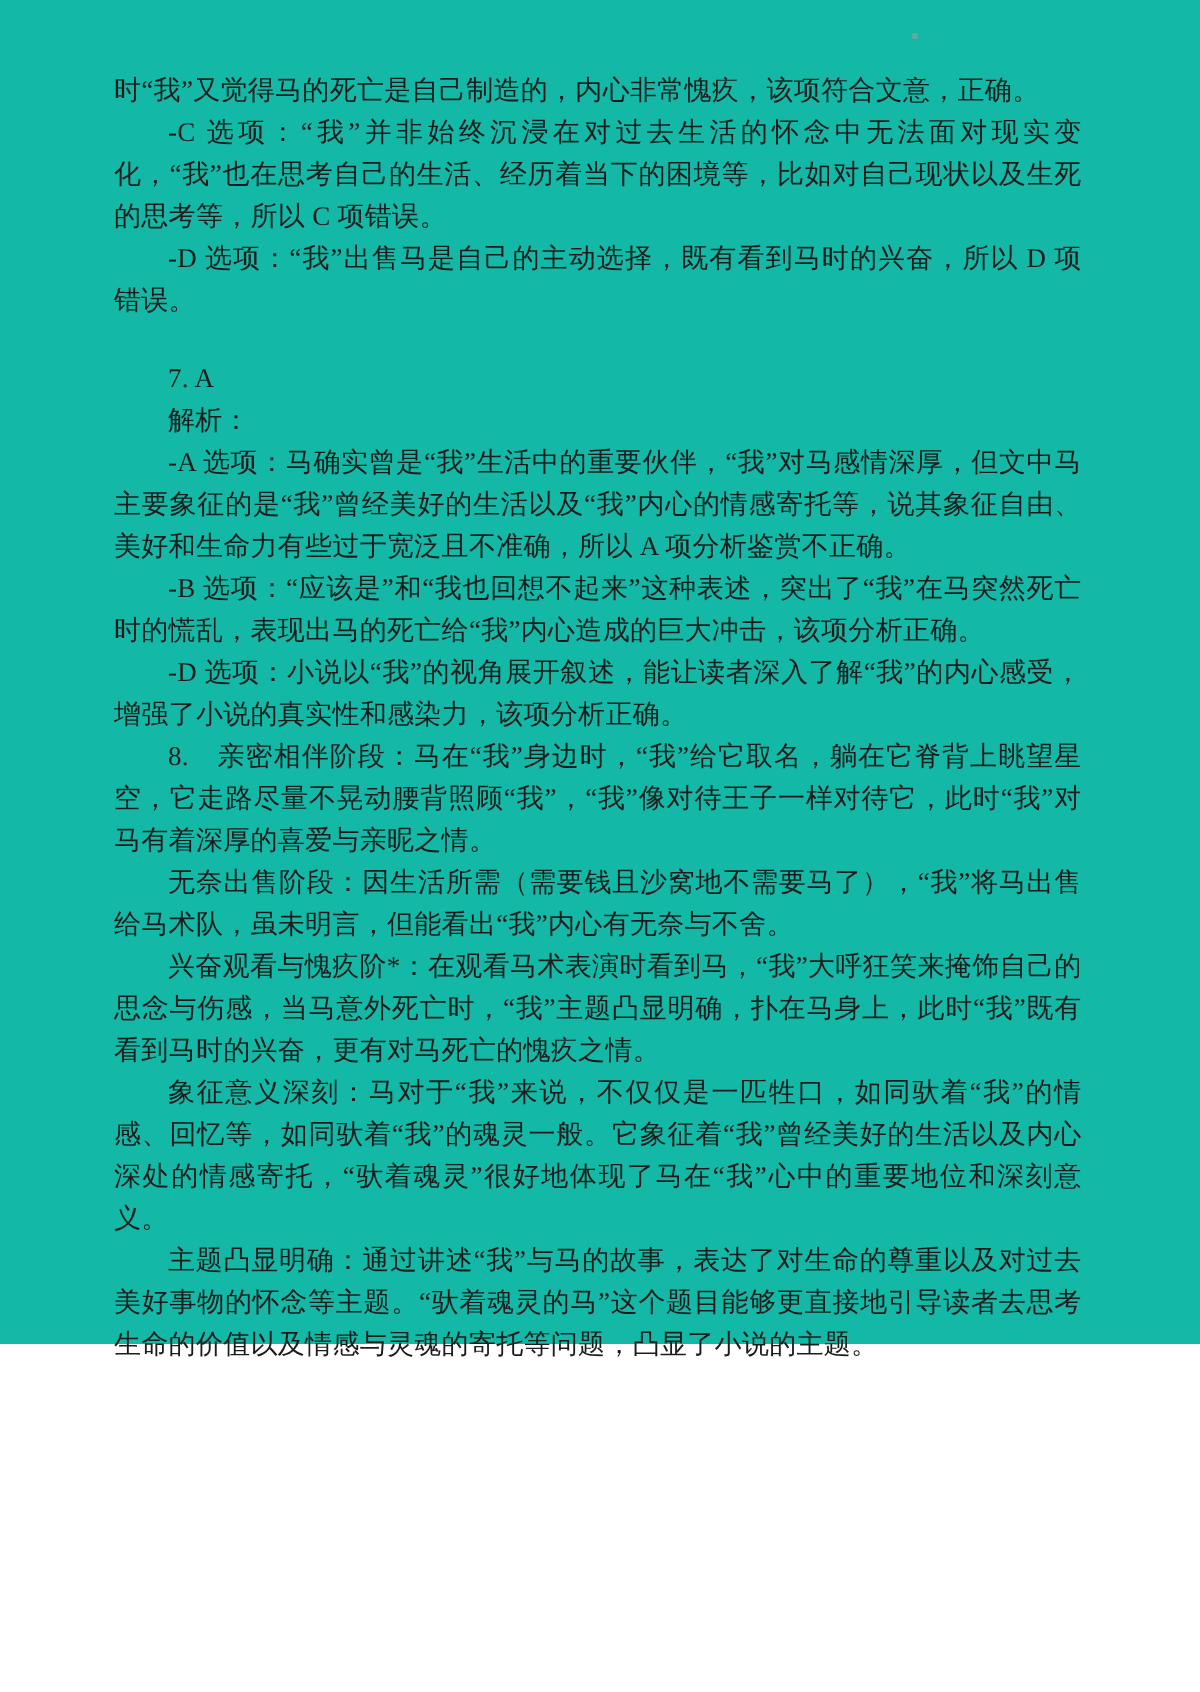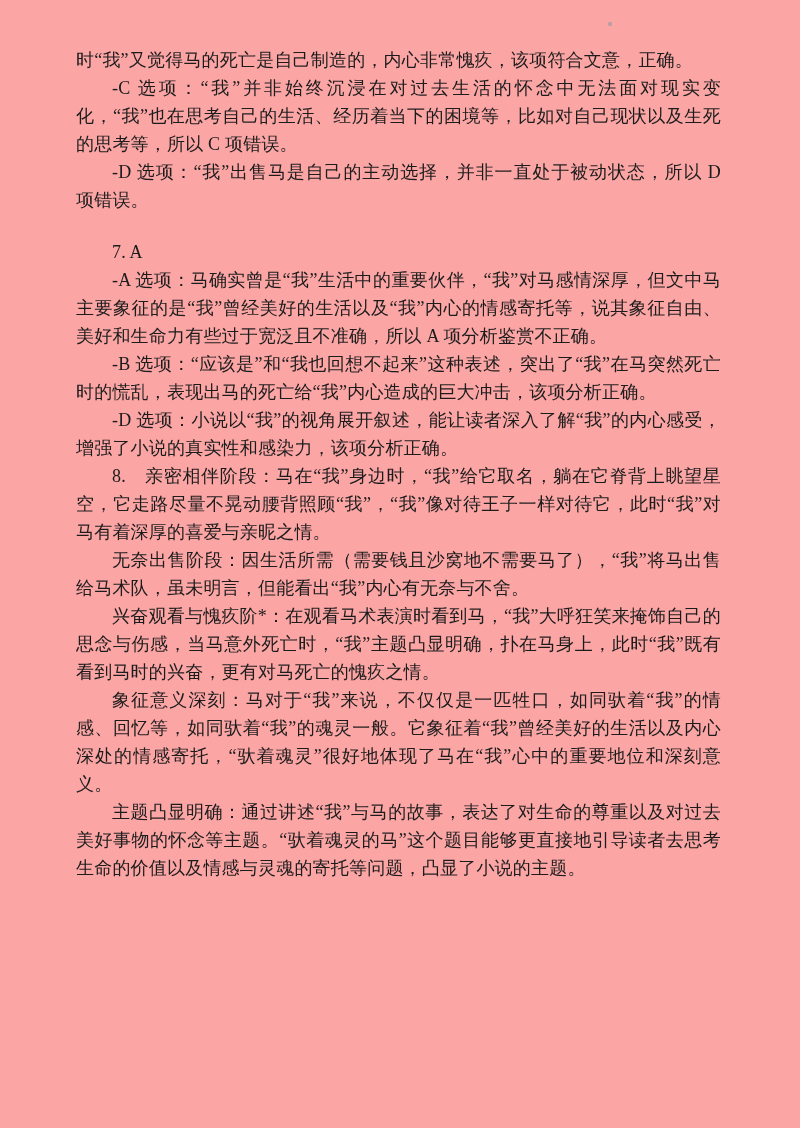--- a/index.html
+++ b/index.html
@@ -12,22 +12,22 @@
     height: 1128px;
     position: relative;
     overflow: hidden;
     font-family: "Liberation Serif", "DejaVu Serif", serif;
     color: #1c1c1c;
   }
   .page {
     position: absolute;
     top: 0; left: 0;
     width: 800px;
-    height: 1128px;
-    background: #fca5a5;
+    height: 896px;
+    background: #14b8a6;
   }
   .text-column {
     position: absolute;
     top: 46px;
     left: 76px;
     width: 645px;
   }
   .para {
     margin: 0;
     font-size: 18px;
@@ -56,22 +56,23 @@
 </style>
 </head>
 <body>
 
 <div class="page">
   <span class="artifact-dot"></span>
 
   <div class="text-column">
     <p class="para no-indent">时“我”又觉得马的死亡是自己制造的，内心非常愧疚，该项符合文意，正确。</p>
     <p class="para">-C 选项：“我”并非始终沉浸在对过去生活的怀念中无法面对现实变化，“我”也在思考自己的生活、经历着当下的困境等，比如对自己现状以及生死的思考等，所以 C 项错误。</p>
-    <p class="para">-D 选项：“我”出售马是自己的主动选择，并非一直处于被动状态，所以 D 项错误。</p>
+    <p class="para">-D 选项：“我”出售马是自己的主动选择，既有看到马时的兴奋，所以 D 项错误。</p>
     <p class="para gap-before">7. A</p>
+    <p class="para">解析：</p>
     <p class="para">-A 选项：马确实曾是“我”生活中的重要伙伴，“我”对马感情深厚，但文中马主要象征的是“我”曾经美好的生活以及“我”内心的情感寄托等，说其象征自由、美好和生命力有些过于宽泛且不准确，所以 A 项分析鉴赏不正确。</p>
     <p class="para">-B 选项：“应该是”和“我也回想不起来”这种表述，突出了“我”在马突然死亡时的慌乱，表现出马的死亡给“我”内心造成的巨大冲击，该项分析正确。</p>
     <p class="para">-D 选项：小说以“我”的视角展开叙述，能让读者深入了解“我”的内心感受，增强了小说的真实性和感染力，该项分析正确。</p>
     <p class="para">8.　亲密相伴阶段：马在“我”身边时，“我”给它取名，躺在它脊背上眺望星空，它走路尽量不晃动腰背照顾“我”，“我”像对待王子一样对待它，此时“我”对马有着深厚的喜爱与亲昵之情。</p>
     <p class="para">无奈出售阶段：因生活所需（需要钱且沙窝地不需要马了），“我”将马出售给马术队，虽未明言，但能看出“我”内心有无奈与不舍。</p>
     <p class="para">兴奋观看与愧疚阶*：在观看马术表演时看到马，“我”大呼狂笑来掩饰自己的思念与伤感，当马意外死亡时，“我”主题凸显明确，扑在马身上，此时“我”既有看到马时的兴奋，更有对马死亡的愧疚之情。</p>
     <p class="para">象征意义深刻：马对于“我”来说，不仅仅是一匹牲口，如同驮着“我”的情感、回忆等，如同驮着“我”的魂灵一般。它象征着“我”曾经美好的生活以及内心深处的情感寄托，“驮着魂灵”很好地体现了马在“我”心中的重要地位和深刻意义。</p>
     <p class="para">主题凸显明确：通过讲述“我”与马的故事，表达了对生命的尊重以及对过去美好事物的怀念等主题。“驮着魂灵的马”这个题目能够更直接地引导读者去思考生命的价值以及情感与灵魂的寄托等问题，凸显了小说的主题。</p>
   </div>
 </div>

